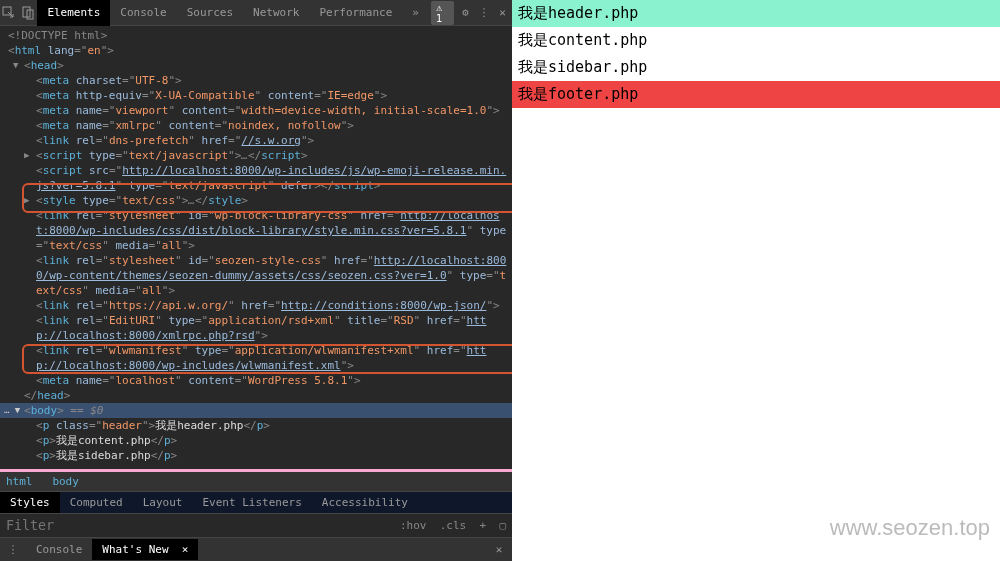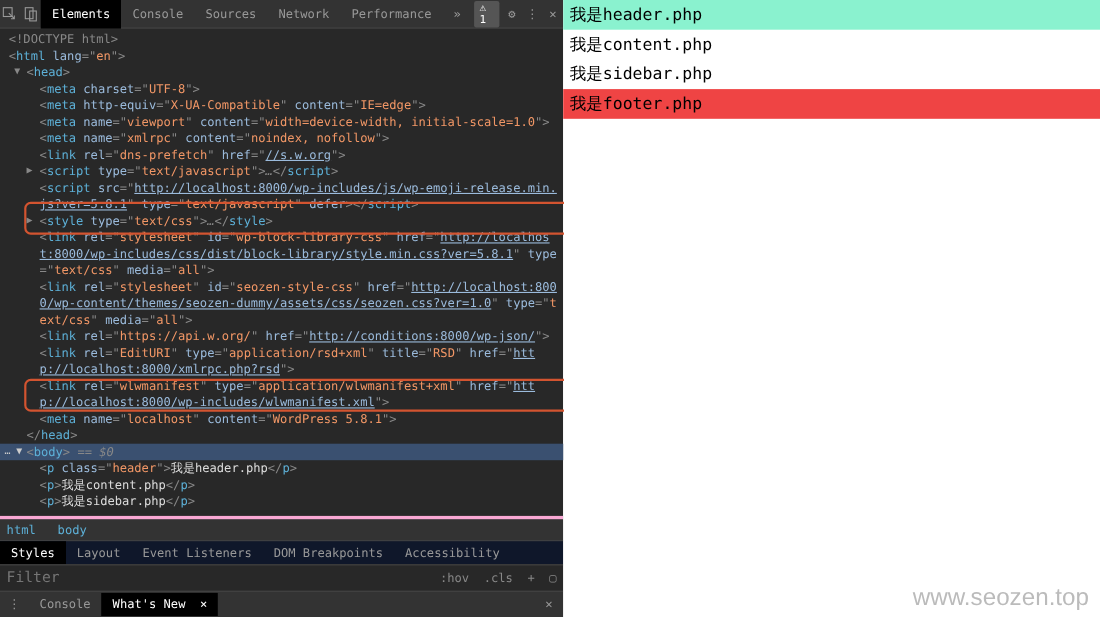--- a/index.html
+++ b/index.html
@@ -25,21 +25,21 @@
 .filter{display:flex;background:#282828;border-top:1px solid #444;padding:4px 6px;align-items:center;color:#888}
 .filter input{background:transparent;border:none;color:#e5e5e5;flex:1;outline:none}
 .drawer{display:flex;background:#333;border-top:1px solid #444;height:24px;align-items:center}
 .dtab{padding:4px 10px;color:#999;cursor:pointer}
 .dtab.a{background:#000;color:#fff}
 .hl{position:absolute;border:2px solid #d35430;border-radius:6px;pointer-events:none}
 .page{flex:1;background:#fff;font-family:sans-serif;position:relative}
 .ph{padding:4px 6px;font-size:15px}
 .hhdr{background:#8af2cf}
 .hftr{background:#ef4444}
-.wm{position:absolute;right:10px;bottom:5px;color:#bbb;font-size:22px;font-family:sans-serif}
+.wm{position:absolute;right:10px;bottom:20px;color:#bbb;font-size:22px;font-family:sans-serif}
 .arr{position:absolute;left:0;color:#888;font-size:9px}
 </style>
 </head>
 <body>
 
 <div class="dev">
   <div class="tabs">
     <div class="ic">
         <svg width="14" height="14" viewBox="0 0 14 14" fill="none" stroke="#999">
           <rect x="1" y="1" width="8" height="8"></rect>
@@ -91,23 +91,23 @@
     <div class="ln i3"><span class="p">&lt;</span><span class="t">p</span> <span class="a">class</span><span class="p">="</span><span class="v">header</span><span class="p">"&gt;</span><span class="txt">我是header.php</span><span class="p">&lt;/</span><span class="t">p</span><span class="p">&gt;</span></div>
     <div class="ln i3"><span class="p">&lt;</span><span class="t">p</span><span class="p">&gt;</span><span class="txt">我是content.php</span><span class="p">&lt;/</span><span class="t">p</span><span class="p">&gt;</span></div>
     <div class="ln i3"><span class="p">&lt;</span><span class="t">p</span><span class="p">&gt;</span><span class="txt">我是sidebar.php</span><span class="p">&lt;/</span><span class="t">p</span><span class="p">&gt;</span></div>
 
   </div>
 
   <div class="crumb"><span>html</span> &nbsp; <span>body</span></div>
 
   <div class="stabs">
     <div class="stab a">Styles</div>
+    <div class="stab">Computed</div>
     <div class="stab">Layout</div>
     <div class="stab">Event Listeners</div>
-    <div class="stab">DOM Breakpoints</div>
     <div class="stab">Accessibility</div>
   </div>
   <div class="filter">
     <input placeholder="Filter" style="">
     <span>:hov</span>&nbsp;&nbsp;
     <span>.cls</span>&nbsp;&nbsp;
     <span>+</span>&nbsp;&nbsp;
     <span>▢</span>
   </div>
 

